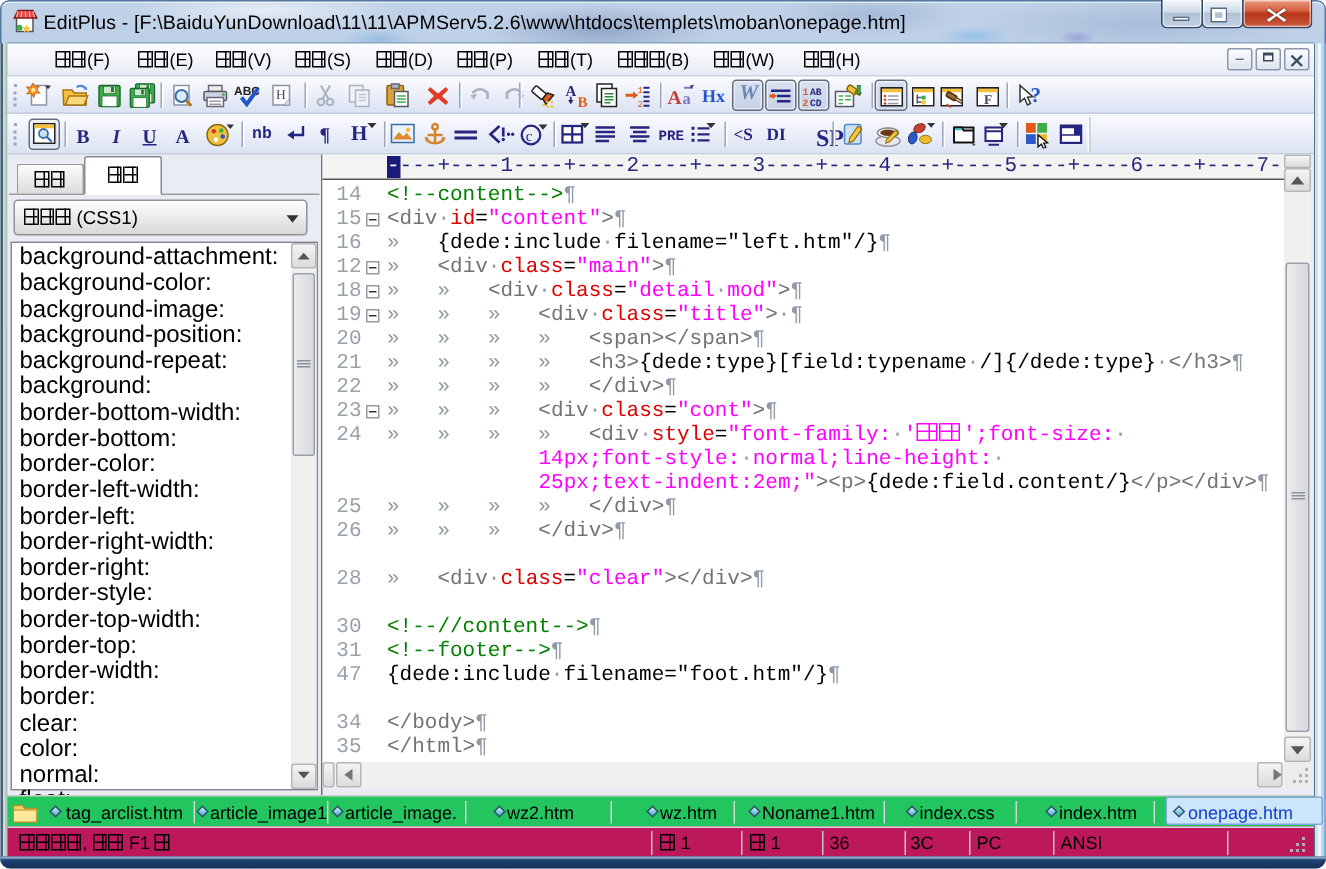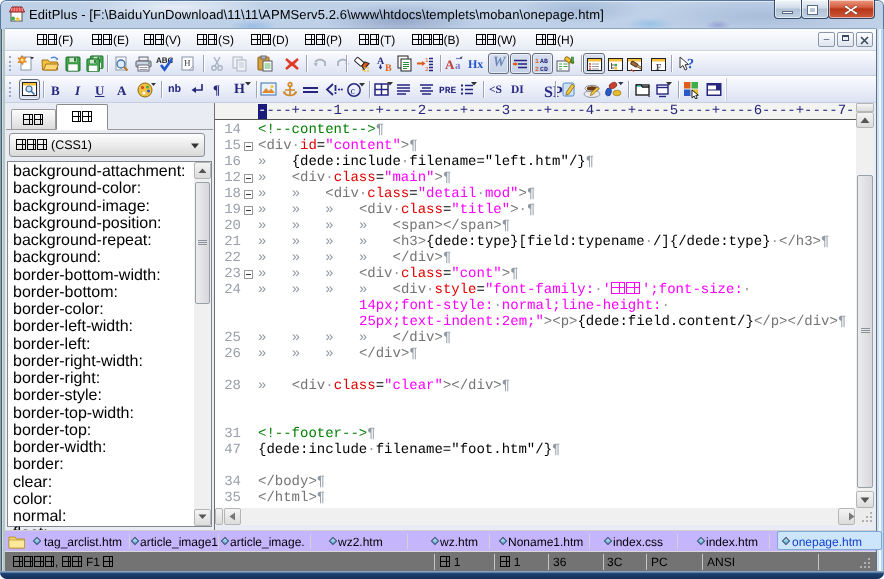--- a/index.html
+++ b/index.html
@@ -44,25 +44,25 @@
 .sth{position:absolute;background:linear-gradient(90deg,#ececee,#d8d8dc);border:1px solid #9aa0a8;border-radius:2px}
 #ruler{position:absolute;left:215px;top:103px;width:641px;height:16px;background:#f3f3f1;overflow:hidden;
  font-family:"Liberation Mono",monospace;font-size:14px;line-height:16px;color:#26267f;white-space:pre}
 #code{position:absolute;left:215px;top:119px;width:641px;height:389px;background:#fff;overflow:hidden;border-top:1px solid #555}
 .row{position:absolute;left:0;height:16px;width:641px;font-family:"Liberation Mono",monospace;font-size:14px;line-height:16px;white-space:pre}
 .num{position:absolute;left:0;width:26px;text-align:right;color:#9aa0aa}
 .fold{position:absolute;left:29px;top:3.5px;width:9px;height:9px;border:1px solid #999;background:#fff}
 .fold:after{content:"";position:absolute;left:1px;top:3px;width:5px;height:1px;background:#333}
 .cl{position:absolute;left:43px}
 .t{color:#737373}.r{color:#e00000}.m{color:#f0f}.g{color:#007f00}.w{color:#919aa4}
-#tabbar{position:absolute;left:5px;top:530px;width:871px;height:21px;background:#c4b5fd;border-top:1px solid #cfcfcf}
+#tabbar{position:absolute;left:5px;top:530px;width:871px;height:21px;background:#22c55e;border-top:1px solid #cfcfcf}
 .ft{position:absolute;top:4px;font-size:12px;color:#000;white-space:nowrap}
 .dia{position:absolute;top:7px;width:6px;height:6px;transform:rotate(45deg);border:1px solid #35506e;background:linear-gradient(135deg,#cff2f8,#49a8d4)}
 .fsep{position:absolute;top:3px;width:1px;height:15px;background:#d4d4d4}
-#statusbar{position:absolute;left:5px;top:551px;width:871px;height:20px;background:#737373;border-top:1px solid #d8d8d8}
+#statusbar{position:absolute;left:5px;top:551px;width:871px;height:20px;background:#be185d;border-top:1px solid #d8d8d8}
 .st{position:absolute;top:3px;font-size:12px;color:#000;white-space:nowrap}
 .ssep{position:absolute;top:2px;width:1px;height:16px;background:#c6c6c6}
 #bedge{position:absolute;left:0;top:571px;width:884px;height:8px;border-radius:0 0 7px 7px;
  background:linear-gradient(180deg,#49698f,#1d3f6e 40%,#122f55);box-shadow:inset 0 1.5px 0 #88a3c4}
 #ledge{position:absolute;left:0;top:29px;width:5px;height:542px;background:linear-gradient(90deg,#8fa0ae 0 1px,#47607a 1px 2px,#cfdcd8 2px 3.5px,#b3c6c4 3.5px 5px)}
 #redge{position:absolute;left:876px;top:29px;width:8px;height:542px;background:linear-gradient(90deg,#5a7187 0 1px,#cfe0f0 1px 3px,#f0f7fc 3px 5px,#b9d7ee 5px 7px,#85abce 7px 8px)}
 </style></head><body>
 <div id="win"></div>
 <div id="ledge"></div>
 <div id="redge"></div>
@@ -490,20 +490,21 @@
     <div class="row" style="top:98px"><span class="num">20</span><span class="cl" style="left:43px"><span class="w">»</span>   <span class="w">»</span>   <span class="w">»</span>   <span class="w">»</span>   <span class="t">&lt;span&gt;&lt;/span&gt;</span><span class="w">¶</span></span></div>
     <div class="row" style="top:114px"><span class="num">21</span><span class="cl" style="left:43px"><span class="w">»</span>   <span class="w">»</span>   <span class="w">»</span>   <span class="w">»</span>   <span class="t">&lt;h3&gt;</span><span>{dede:type}[field:typename</span><span class="w">·</span><span>/]{/dede:type}</span><span class="w">·</span><span class="t">&lt;/h3&gt;</span><span class="w">¶</span></span></div>
     <div class="row" style="top:130px"><span class="num">22</span><span class="cl" style="left:43px"><span class="w">»</span>   <span class="w">»</span>   <span class="w">»</span>   <span class="w">»</span>   <span class="t">&lt;/div&gt;</span><span class="w">¶</span></span></div>
     <div class="row" style="top:146px"><span class="num">23</span><span class="fold"></span><span class="cl" style="left:43px"><span class="w">»</span>   <span class="w">»</span>   <span class="w">»</span>   <span class="t">&lt;div</span><span class="w">·</span><span class="r">class</span>=<span class="m">"cont"</span><span class="t">&gt;</span><span class="w">¶</span></span></div>
     <div class="row" style="top:162px"><span class="num">24</span><span class="cl" style="left:43px"><span class="w">»</span>   <span class="w">»</span>   <span class="w">»</span>   <span class="w">»</span>   <span class="t">&lt;div</span><span class="w">·</span><span class="r">style</span>=<span class="m">"font-family:</span><span class="w">·</span><span class="m">'</span><span class="cj cjm"></span><span class="cj cjm"></span><span class="m">';font-size:</span><span class="w">·</span></span></div>
     <div class="row" style="top:178px"><span class="cl" style="left:144px"><span class="m">14px;font-style:</span><span class="w">·</span><span class="m">normal;line-height:</span><span class="w">·</span></span></div>
     <div class="row" style="top:194px"><span class="cl" style="left:144px"><span class="m">25px;text-indent:2em;"</span><span class="t">&gt;&lt;p&gt;</span><span>{dede:field.content/}</span><span class="t">&lt;/p&gt;&lt;/div&gt;</span><span class="w">¶</span></span></div>
     <div class="row" style="top:210px"><span class="num">25</span><span class="cl" style="left:43px"><span class="w">»</span>   <span class="w">»</span>   <span class="w">»</span>   <span class="w">»</span>   <span class="t">&lt;/div&gt;</span><span class="w">¶</span></span></div>
     <div class="row" style="top:226px"><span class="num">26</span><span class="cl" style="left:43px"><span class="w">»</span>   <span class="w">»</span>   <span class="w">»</span>   <span class="t">&lt;/div&gt;</span><span class="w">¶</span></span></div>
     <div class="row" style="top:258px"><span class="num">28</span><span class="cl" style="left:43px"><span class="w">»</span>   <span class="t">&lt;div</span><span class="w">·</span><span class="r">class</span>=<span class="m">"clear"</span><span class="t">&gt;&lt;/div&gt;</span><span class="w">¶</span></span></div>
+    <div class="row" style="top:290px"><span class="num">30</span><span class="cl" style="left:43px"><span class="g">&lt;!--//content--&gt;</span><span class="w">¶</span></span></div>
     <div class="row" style="top:306px"><span class="num">31</span><span class="cl" style="left:43px"><span class="g">&lt;!--footer--&gt;</span><span class="w">¶</span></span></div>
     <div class="row" style="top:322px"><span class="num">47</span><span class="cl" style="left:43px"><span>{dede:include</span><span class="w">·</span><span>filename="foot.htm"/}</span><span class="w">¶</span></span></div>
     <div class="row" style="top:354px"><span class="num">34</span><span class="cl" style="left:43px"><span class="t">&lt;/body&gt;</span><span class="w">¶</span></span></div>
     <div class="row" style="top:370px"><span class="num">35</span><span class="cl" style="left:43px"><span class="t">&lt;/html&gt;</span><span class="w">¶</span></span></div>
   </div>
 <div class="sb" style="left:856px;top:103px;width:18px;height:405px"></div>
 <div class="sbtn" style="left:856px;top:103px;width:18px;height:9px;border-radius:1px"></div>
 <div class="sbtn" style="left:856px;top:112px;width:18px;height:16px"></div>
 <svg class="ic" style="left:860px;top:117px" width="10" height="7" viewBox="0 0 10 7">
     <path d="M5 0.5 L9.5 6 L0.5 6 Z" fill="#555"></path>

